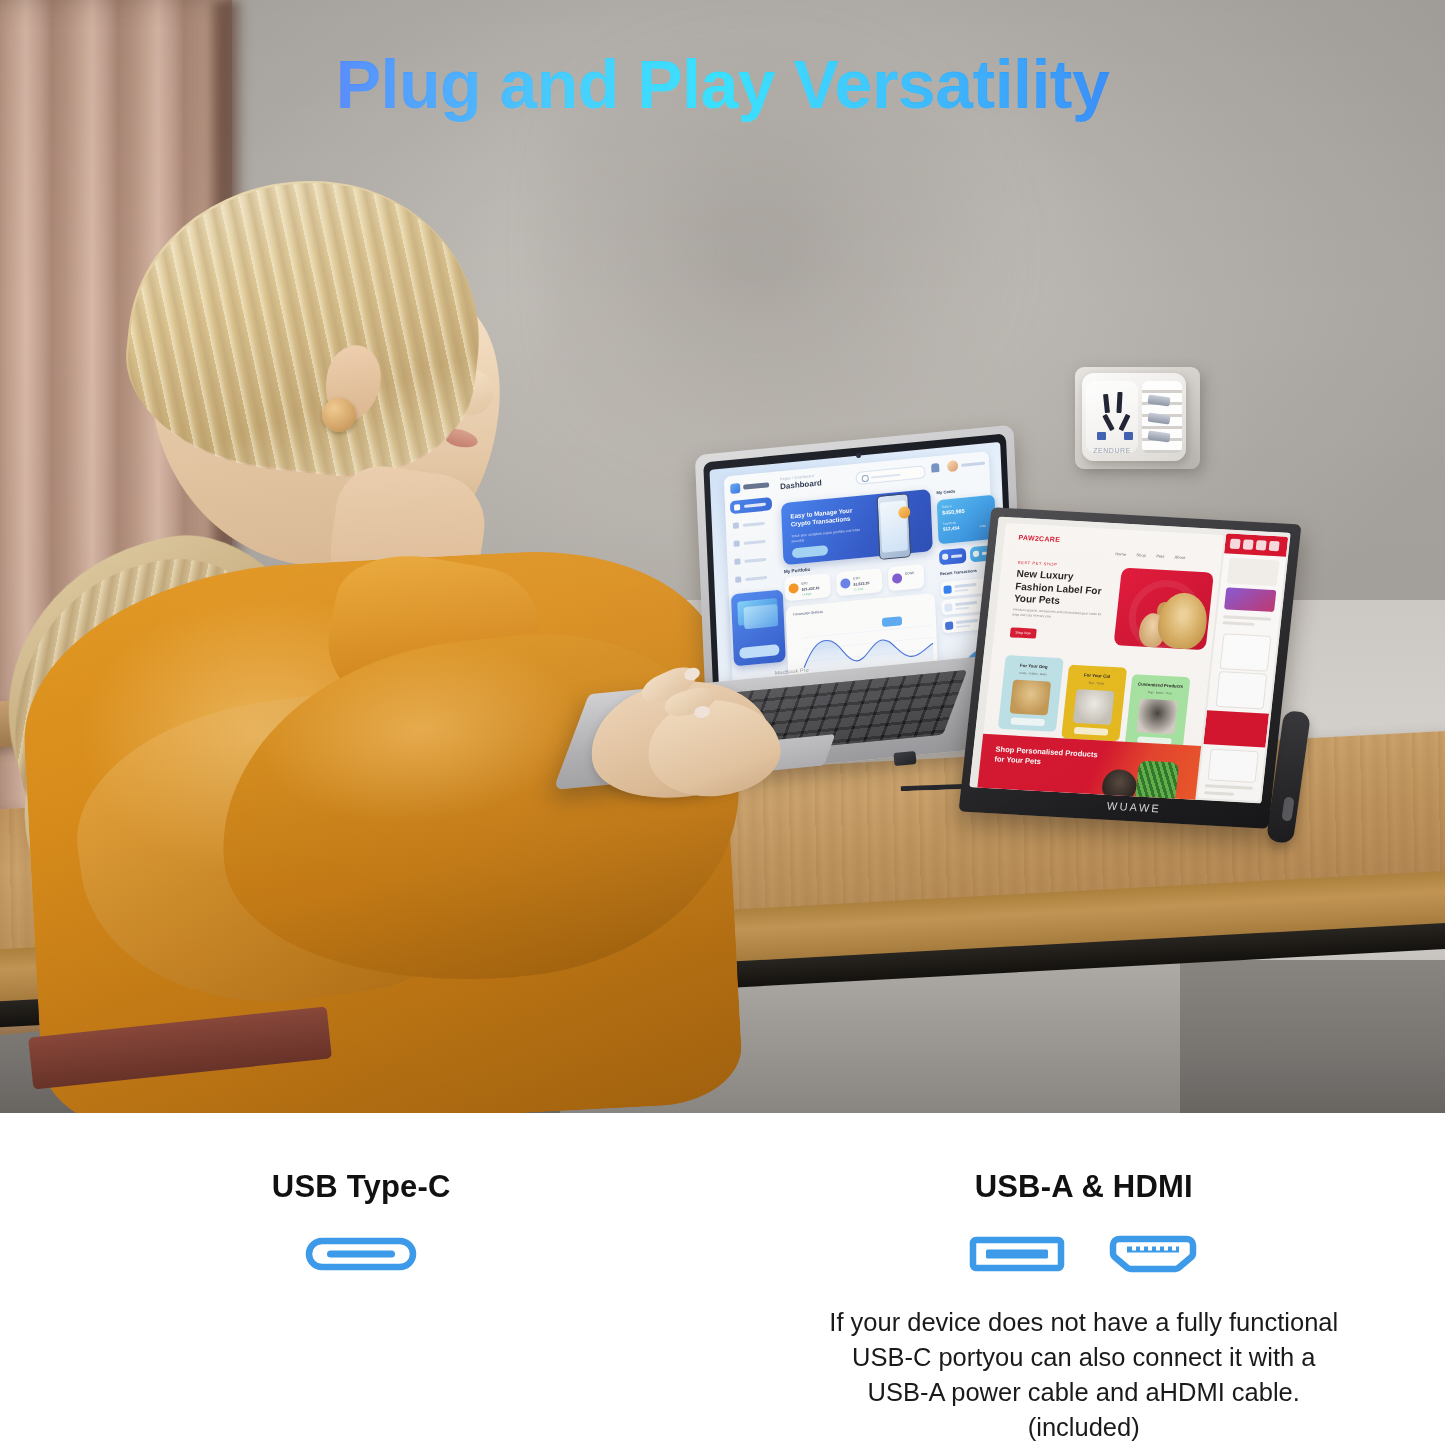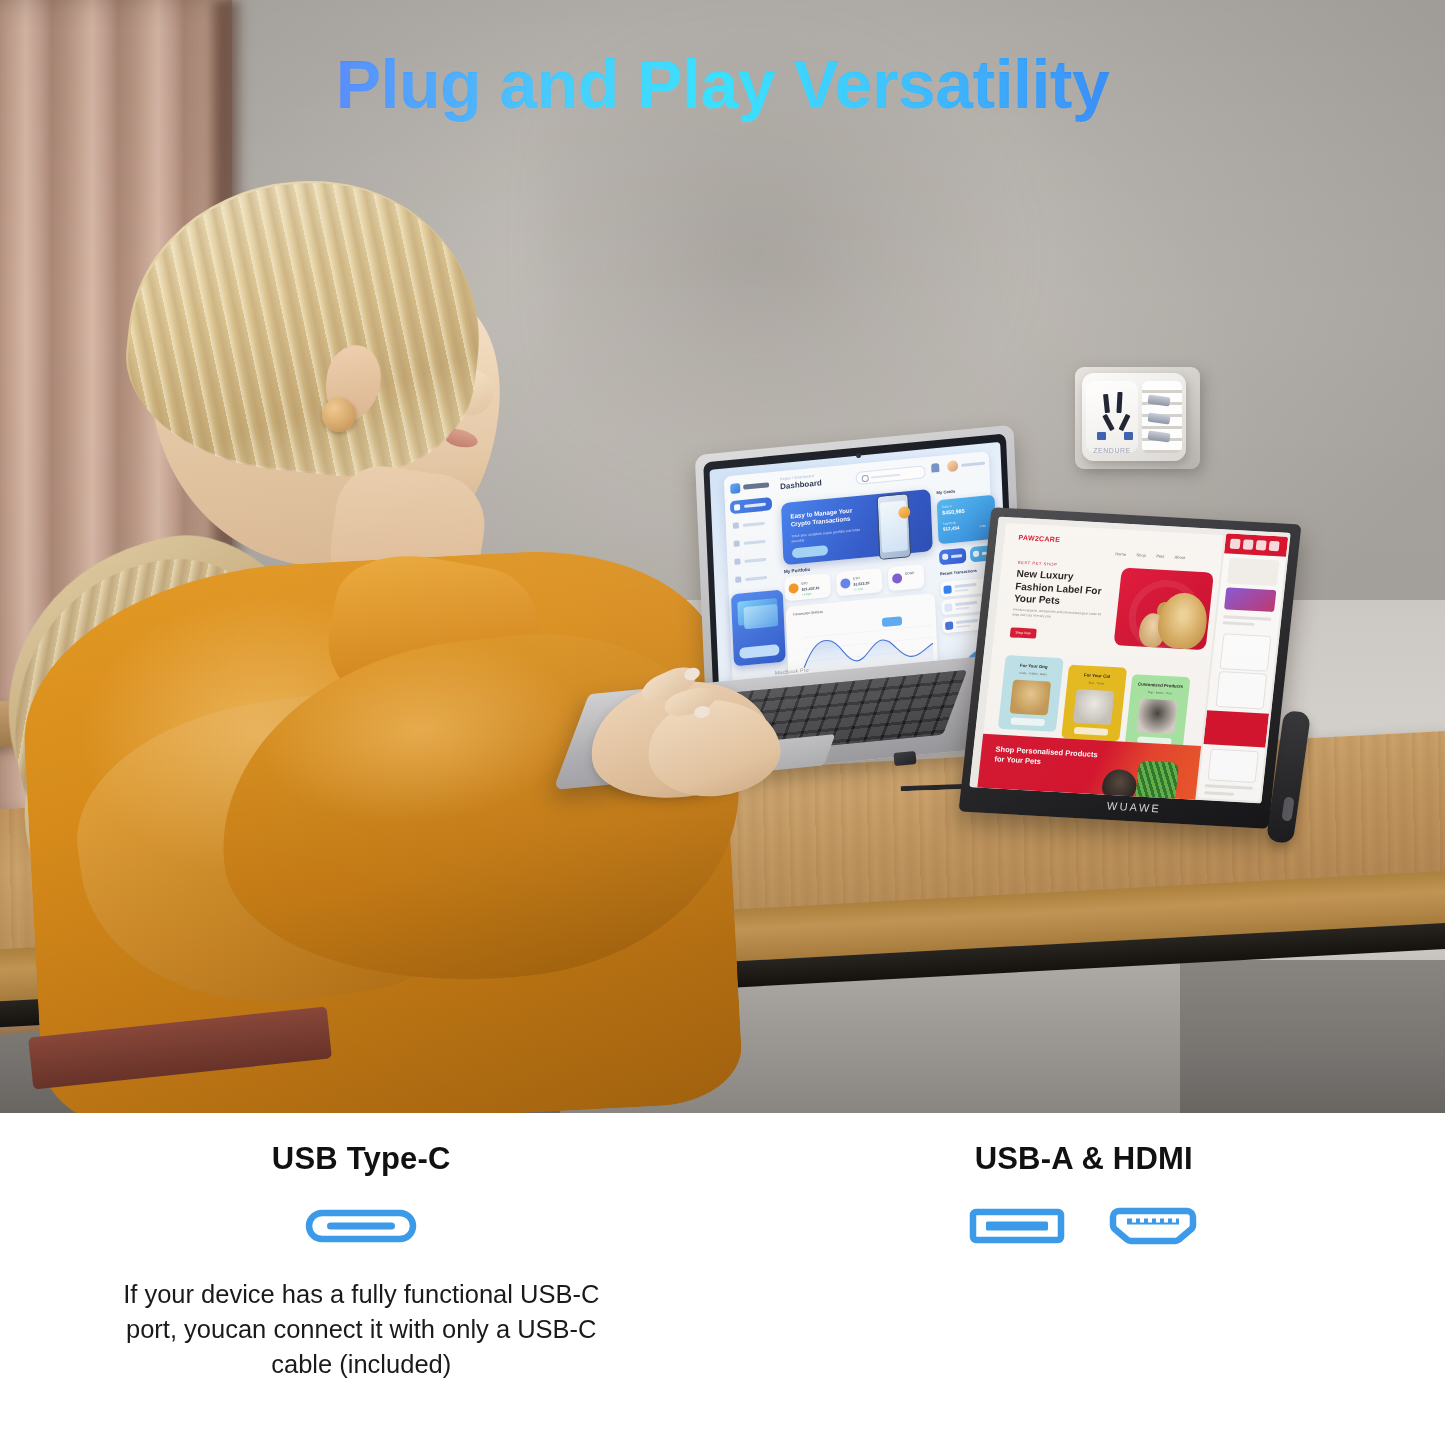--- a/index.html
+++ b/index.html
@@ -600,21 +600,21 @@
     position:absolute;left:0;top:1113px;width:1445px;height:332px;
     background:#ffffff;
   }
   .cols{
     position:absolute;left:0;top:0;width:1445px;height:332px;
     display:flex;
   }
   .col{
     flex:1 1 50%;
     display:flex;flex-direction:column;align-items:center;
-    padding-top:28px;
+    padding-top:56px;
   }
   .col-title{
     font-size:31px;font-weight:bold;color:#111111;letter-spacing:.2px;
     margin:0 0 26px 0;
   }
   .icon-row{
     display:flex;align-items:center;justify-content:center;gap:42px;
     height:46px;margin-bottom:28px;
   }
   .col-desc{
@@ -933,33 +933,33 @@
     <div class="cols">
 
       <div class="col">
         <div class="col-title">USB Type-C</div>
         <div class="icon-row">
           <svg width="112" height="46" viewBox="0 0 112 46">
             <rect x="4" y="10" width="104" height="26" rx="13" ry="13" fill="none" stroke="#3d9ae8" stroke-width="6.5"></rect>
             <rect x="22" y="19.5" width="68" height="7" rx="3.5" ry="3.5" fill="#3d9ae8"></rect>
           </svg>
         </div>
-        <div class="col-desc">If your device has a fully functional USB-C port, youcan connect it with only a USB-C cable (included)</div>
       </div>
 
       <div class="col">
         <div class="col-title">USB-A &amp; HDMI</div>
         <div class="icon-row">
           <svg width="96" height="46" viewBox="0 0 96 46">
             <rect x="4" y="9" width="88" height="28" rx="3" ry="3" fill="none" stroke="#3d9ae8" stroke-width="6.5"></rect>
             <rect x="17" y="18.5" width="62" height="9" rx="1.5" ry="1.5" fill="#3d9ae8"></rect>
           </svg>
           <svg width="92" height="46" viewBox="0 0 92 46">
             <path d="M6,14 a6,6 0 0 1 6,-6 H80 a6,6 0 0 1 6,6 V22 a6,6 0 0 1 -2.2,4.6 L72,36.5 a6,6 0 0 1 -3.8,1.4 H23.8 a6,6 0 0 1 -3.8,-1.4 L8.2,26.6 A6,6 0 0 1 6,22 Z" fill="none" stroke="#3d9ae8" stroke-width="6.5" stroke-linejoin="round"></path>
             <path d="M20,21.5 H72 V15.5 H69 V19.5 H65 V15.5 H61 V19.5 H57 V15.5 H53 V19.5 H49 V15.5 H45 V19.5 H41 V15.5 H37 V19.5 H33 V15.5 H29 V19.5 H25 V15.5 H20 Z" fill="#3d9ae8"></path>
           </svg>
         </div>
+        <div class="col-desc">If your device does not have a fully functional USB-C portyou can also connect it with a USB-A power cable and aHDMI cable.(included)</div>
       </div>
 
     </div>
   </div>
 
 </div>
 
 </body></html>

